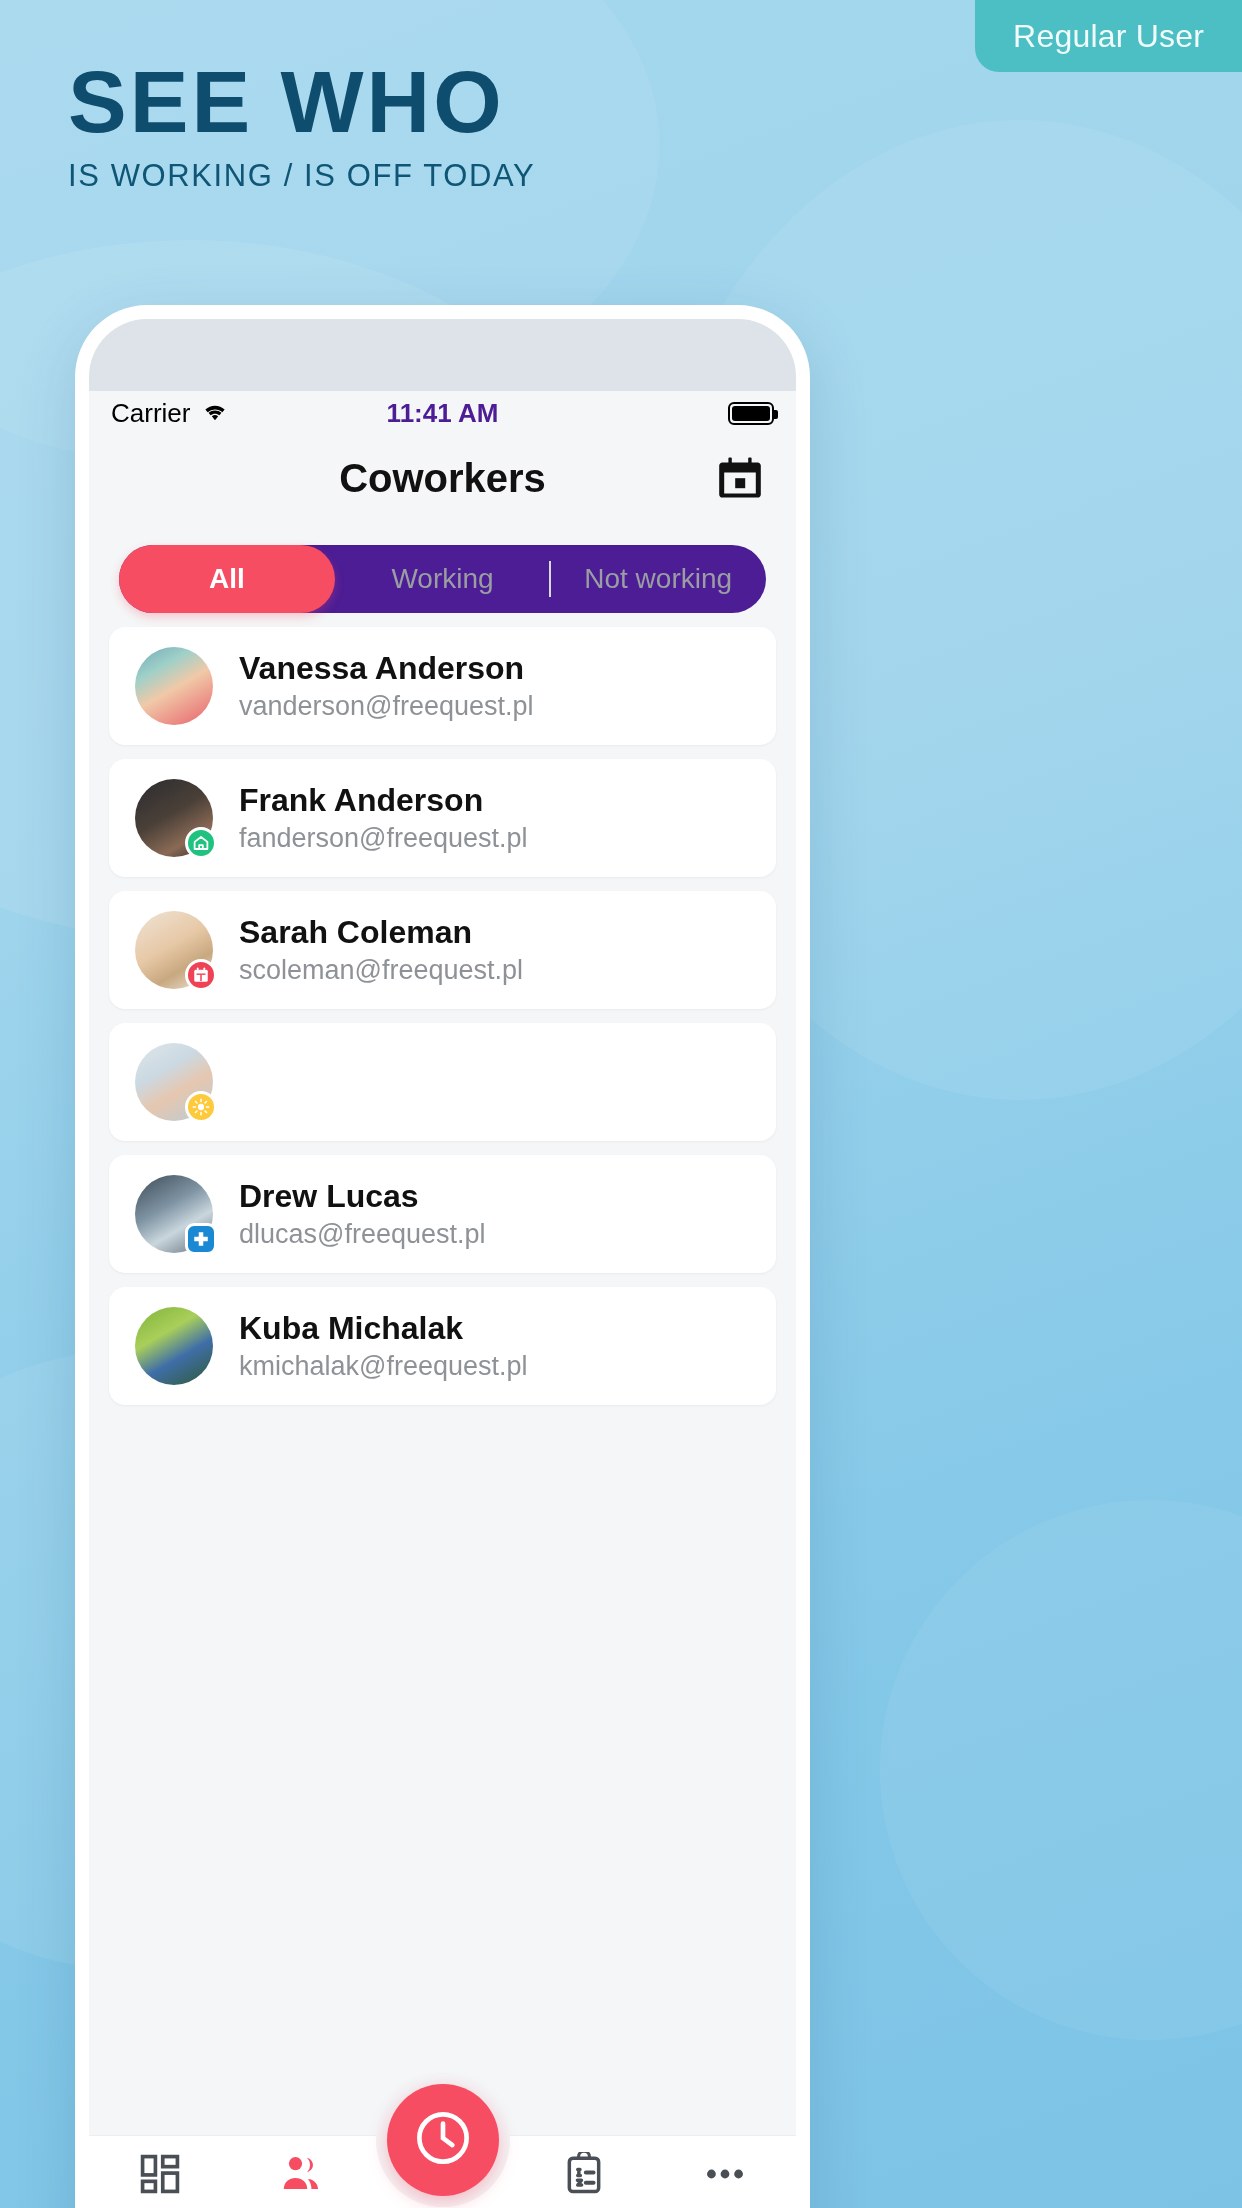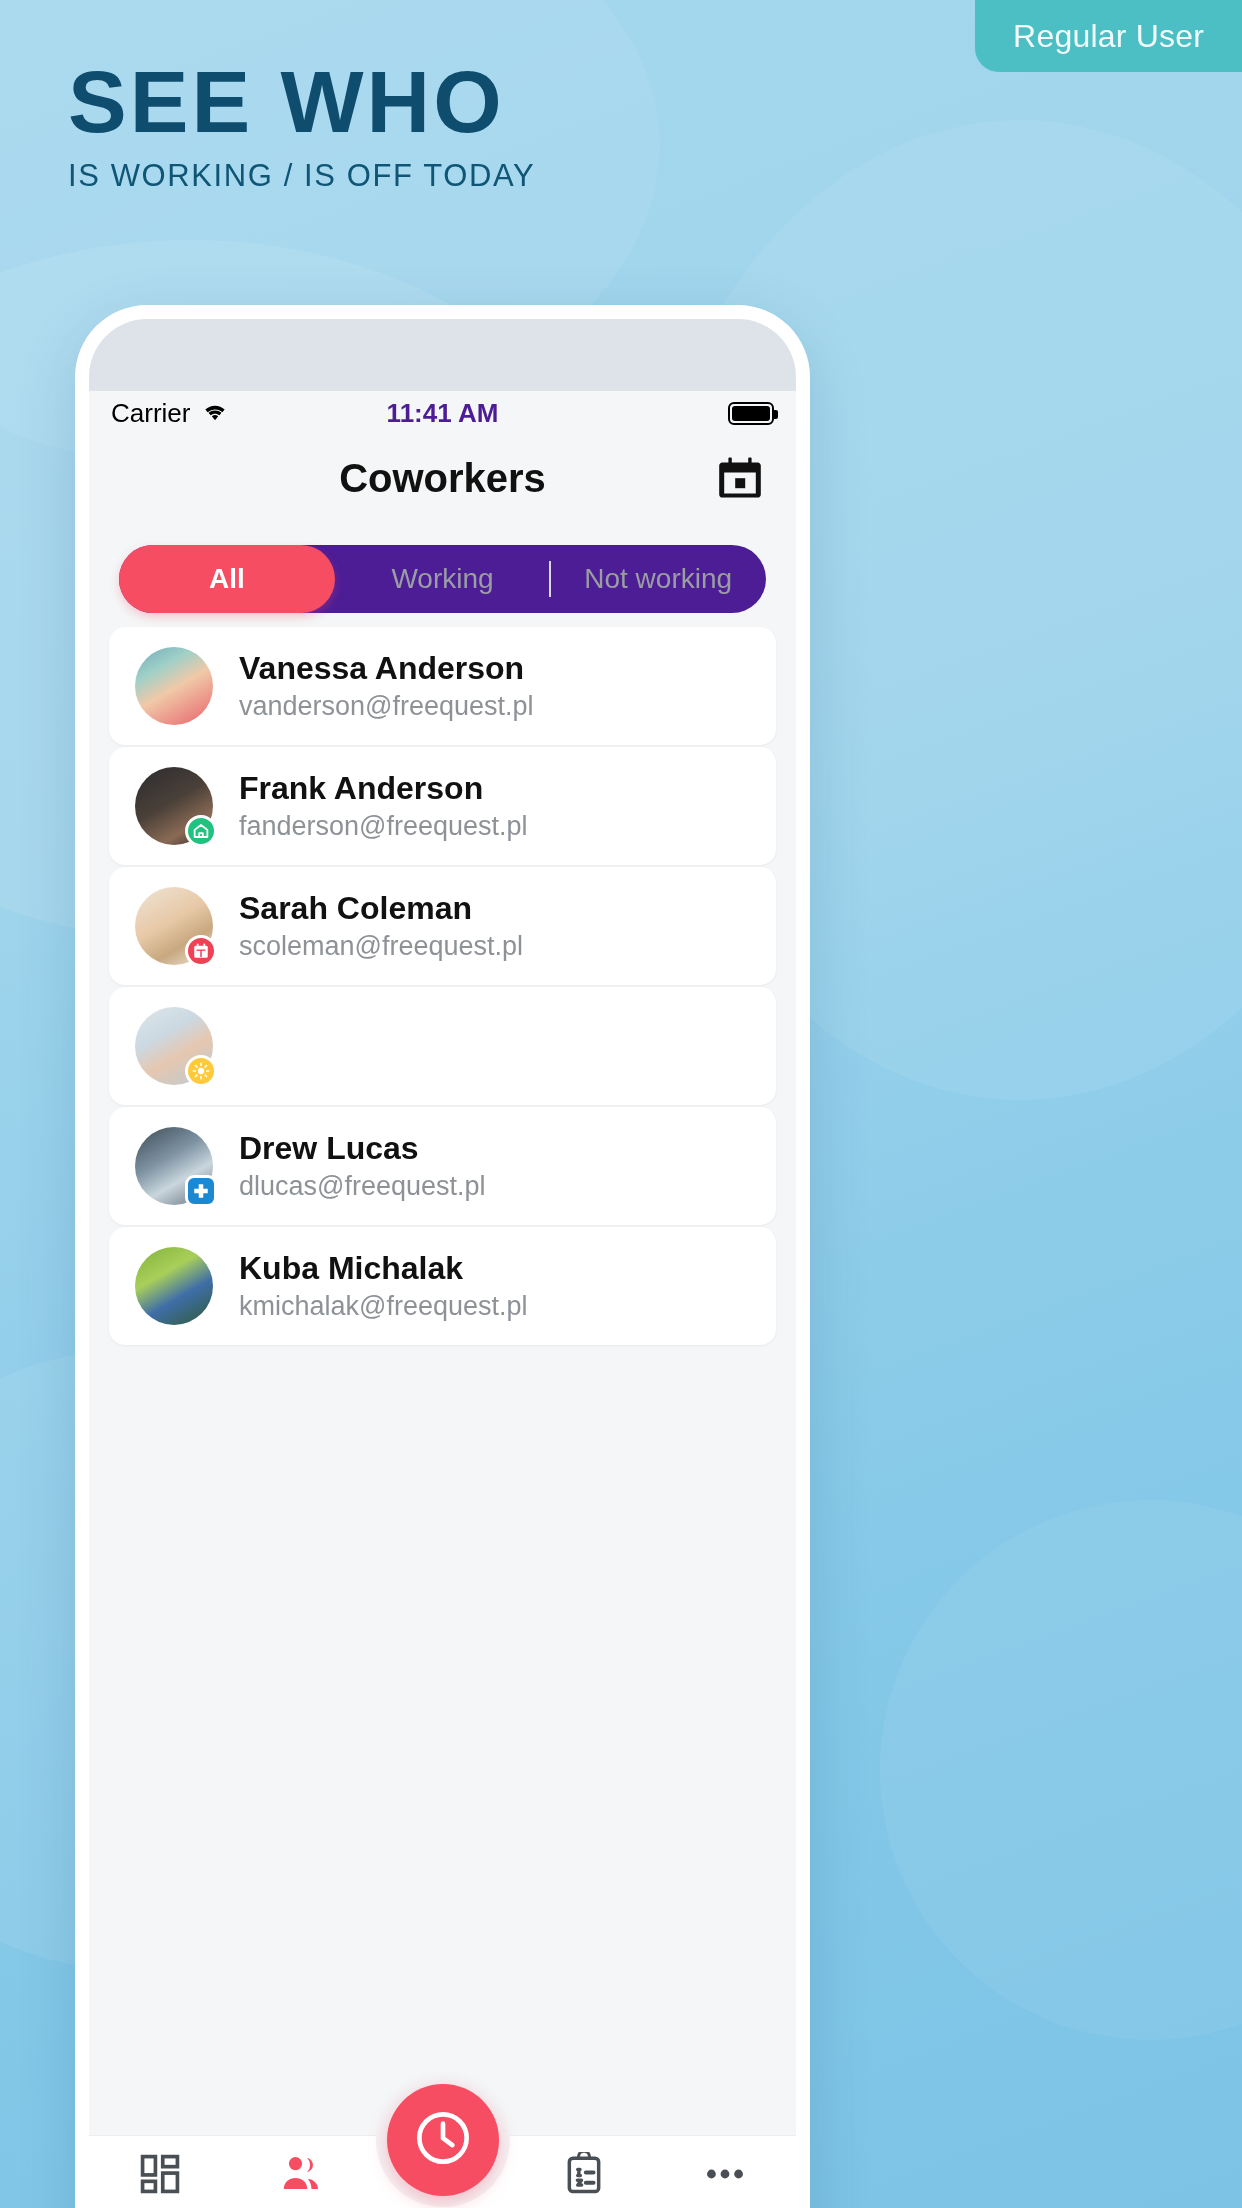--- a/index.html
+++ b/index.html
@@ -128,21 +128,21 @@
     box-shadow: 0 4px 10px rgba(247,77,99,0.28);
   }
   .seg-divider {
     position: absolute; left: 66.4%; top: 16px; width: 2px; height: 36px;
     background: #d7dade; z-index: 1;
   }
 
   
   .list { padding: 0 20px; }
   .row {
-    background: #fff; border-radius: 16px; margin-bottom: 2px;
+    background: #fff; border-radius: 16px; margin-bottom: 14px;
     height: 118px; display: flex; align-items: center; padding: 0 26px;
     box-shadow: 0 1px 3px rgba(0,0,0,0.05);
   }
   .avatar-wrap { position: relative; width: 78px; height: 78px; flex: 0 0 78px; }
   .avatar {
     width: 78px; height: 78px; border-radius: 50%;
     overflow: hidden; position: relative;
   }
   .badge {
     position: absolute; right: -4px; bottom: -2px;

